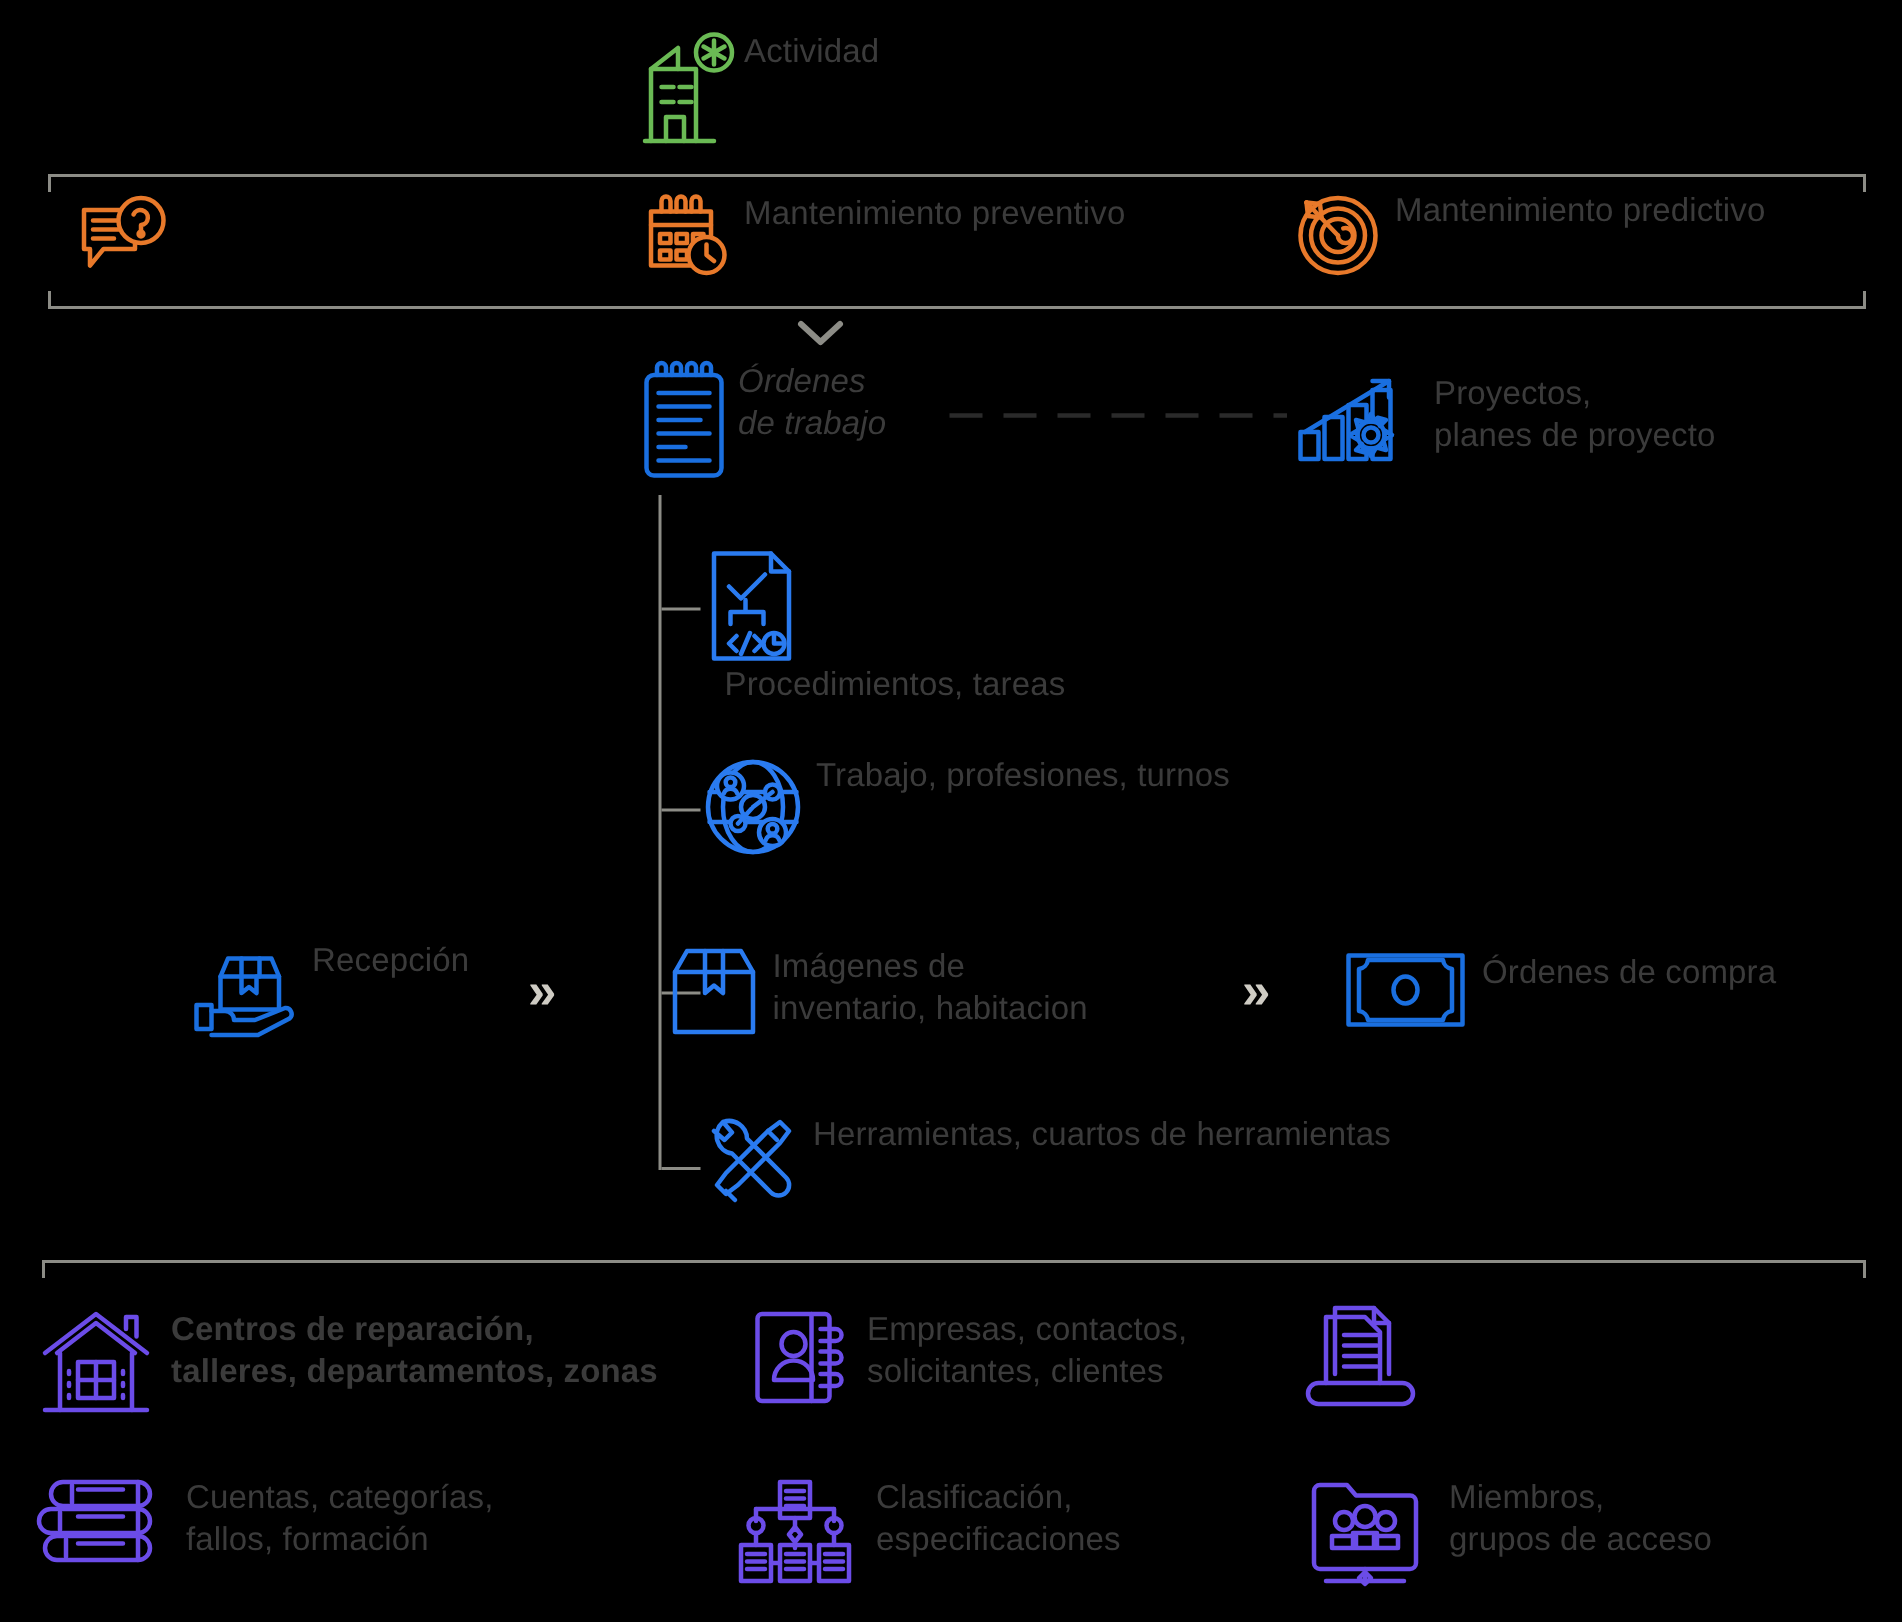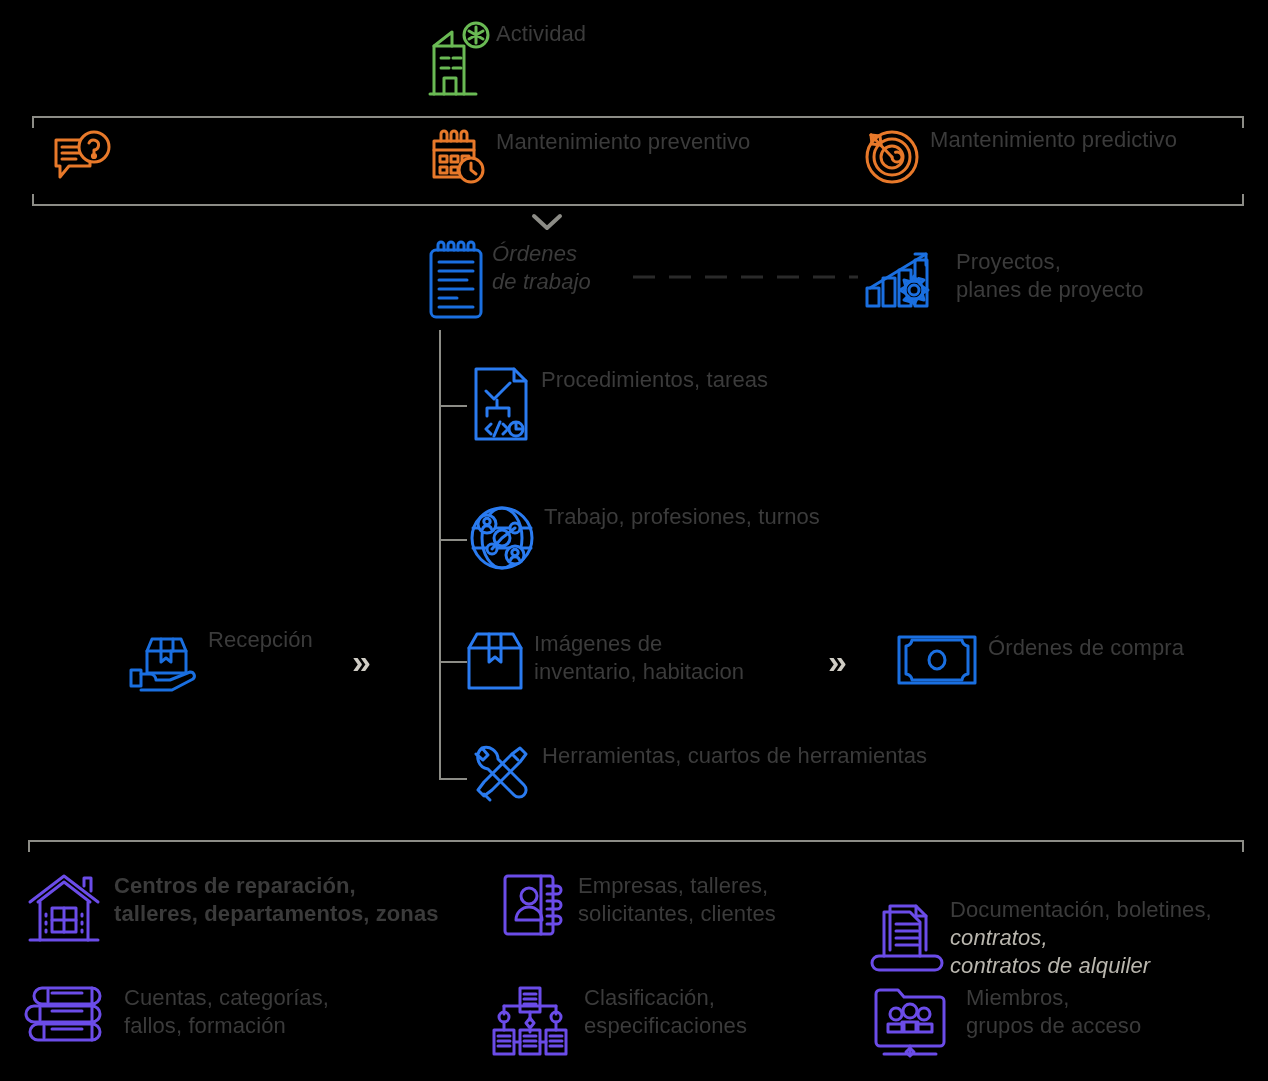--- a/index.html
+++ b/index.html
@@ -143,21 +143,21 @@
   <span class="lbl" style="margin-left:8px;">Proyectos,
 planes de proyecto</span>
 </div>
 
 <div class="line" style="left:439px;top:330px;width:2px;height:450px;"></div>
 <div class="line" style="left:441px;top:405px;width:26px;height:2px;"></div>
 <div class="line" style="left:441px;top:539px;width:26px;height:2px;"></div>
 <div class="line" style="left:441px;top:661px;width:26px;height:2px;"></div>
 <div class="line" style="left:441px;top:778px;width:26px;height:2px;"></div>
 
-<div class="node" style="left:473px;top:366px;">
+<div class="node" style="left:473px;top:366px;flex-direction:column;">
   <span class="ico">
     <svg width="58" height="76" viewBox="0 0 58 76">
       <g fill="none" stroke="#2a7bf0" stroke-width="3" stroke-linecap="round" stroke-linejoin="round">
         <path d="M3 3 h38 l12 12 v58 H3 Z"></path>
         <path d="M41 3 v12 h12"></path>
         <path d="M13 25 l8 8 l16 -16"></path>
         <path d="M24 34 v8 M14 50 v-8 h22 v8 M14 42 h22 M24 42 v-8"></path>
         <path d="M18 58 l-5 5 l5 5 M30 58 l5 5 l-5 5 M27 56 l-6 14"></path>
         <circle cx="43" cy="63" r="7"></circle>
         <path d="M43 57 v6 h5"></path>
@@ -183,21 +183,21 @@
         <circle cx="32" cy="35" r="8" fill="#000"></circle>
         <circle cx="45" cy="25" r="5" fill="#000"></circle>
         <circle cx="22" cy="46" r="5" fill="#000"></circle>
         <path d="M32 35 L45 25 M32 35 L22 46"></path>
       </g>
     </svg>
   </span>
   <span class="lbl" style="margin-left:10px;">Trabajo, profesiones, turnos</span>
 </div>
 
-<div class="node" style="left:466px;top:630px;">
+<div class="node" style="left:447px;top:630px;">
   <span class="ico">
     <svg width="58" height="62" viewBox="0 0 58 62">
       <g fill="none" stroke="#2a7bf0" stroke-width="3" stroke-linecap="round" stroke-linejoin="round">
         <path d="M3 18 L11 4 h36 l8 14 v40 H3 Z"></path>
         <path d="M3 18 h52"></path>
         <path d="M23 4 v14 M35 4 v14"></path>
         <path d="M23 18 v14 l6 -5 l6 5 v-14"></path>
       </g>
     </svg>
   </span>
@@ -279,40 +279,35 @@
     <svg width="64" height="66" viewBox="0 0 64 66">
       <g fill="none" stroke="#6b4ce8" stroke-width="3" stroke-linecap="round" stroke-linejoin="round">
         <rect x="3" y="4" width="48" height="58" rx="3"></rect>
         <path d="M39 4 v58"></path>
         <circle cx="27" cy="24" r="8"></circle>
         <path d="M14 48 a13 13 0 0 1 26 0 Z"></path>
         <path d="M45 14 h10 a4 4 0 0 1 0 8 h-10 M45 29 h10 a4 4 0 0 1 0 8 h-10 M45 44 h10 a4 4 0 0 1 0 8 h-10"></path>
       </g>
     </svg>
   </span>
-  <span class="lbl" style="margin-left:12px;">Empresas, talleres,
+  <span class="lbl" style="margin-left:12px;">Empresas, contactos,
 solicitantes, clientes</span>
 </div>
 
 <div class="node" style="left:874px;top:868px;align-items:center;">
   <span class="ico">
     <svg width="66" height="72" viewBox="0 0 66 72">
       <g fill="none" stroke="#6b4ce8" stroke-width="3" stroke-linecap="round" stroke-linejoin="round">
         <path d="M10 54 V10 h26 l10 10 v34"></path>
         <path d="M16 48 V4 h26 l10 10 v34"></path>
         <path d="M42 4 v10 h10"></path>
         <path d="M22 22 h22 M22 29 h22 M22 36 h22 M22 43 h22"></path>
         <path d="M5 54 h56 a5 5 0 0 1 0 14 H5 a5 5 0 0 1 0 -14 Z"></path>
       </g>
     </svg>
-  </span>
-  <span class="lbl mixed" style="margin-left:10px;">
-    <span>Documentación, boletines,</span>
-    <span class="sub">contratos,
-contratos de alquiler</span>
   </span>
 </div>
 
 <div class="node" style="left:28px;top:984px;">
   <span class="ico">
     <svg width="82" height="66" viewBox="0 0 82 66">
       <g fill="none" stroke="#6b4ce8" stroke-width="3" stroke-linecap="round" stroke-linejoin="round">
         <path d="M14 4 h50 a5 5 0 0 1 0 16 H14 a8 8 0 0 1 0 -16 Z"></path>
         <path d="M20 6 v12 M64 4 v16"></path>
         <path d="M6 22 h58 a5 5 0 0 1 0 16 H6 a8 8 0 0 1 0 -16 Z"></path>

